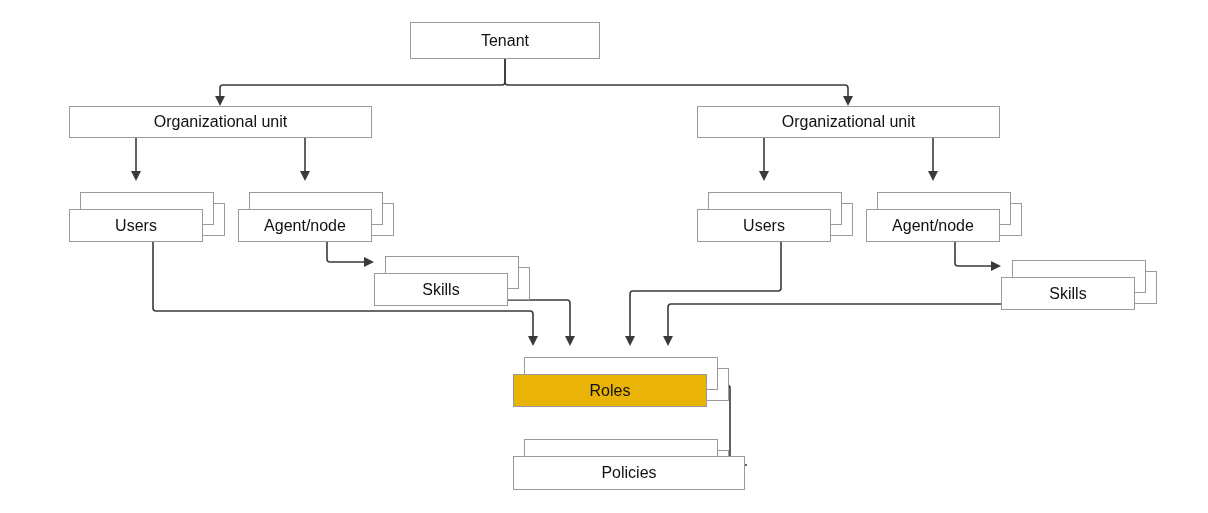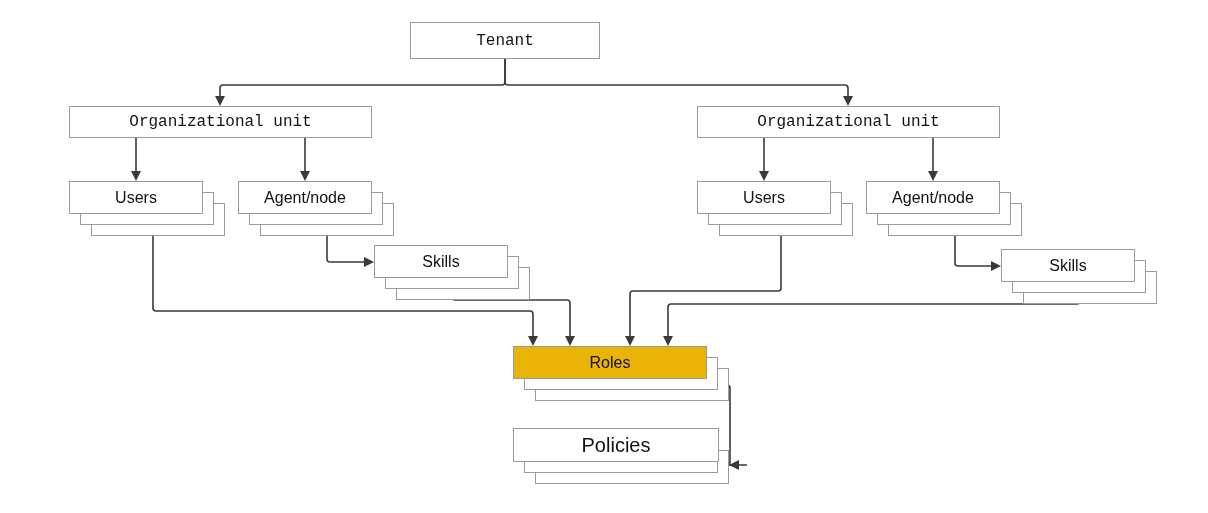--- a/index.html
+++ b/index.html
@@ -9,26 +9,26 @@
   }
   #canvas{position:absolute;inset:0;width:1208px;height:513px;}
   .edges{position:absolute;left:0;top:0;width:1208px;height:513px;pointer-events:none;}
   .node{position:absolute;}
   .card{
     position:absolute;background:#ffffff;border:1px solid #9a9a9a;
     box-sizing:border-box;
   }
   .card.front{
     display:flex;align-items:center;justify-content:center;
-    color:#111111;font-size:16px;line-height:1;white-space:nowrap;
+    color:#111111;font-size:16px;line-height:1;white-space:nowrap;margin-top:28px;
   }
   .plain{
     position:absolute;background:#ffffff;border:1px solid #9a9a9a;box-sizing:border-box;
     display:flex;align-items:center;justify-content:center;
-    color:#111111;font-size:16px;line-height:1;white-space:nowrap;font-family:Liberation Mono, monospace;
+    color:#111111;font-size:16px;line-height:1;white-space:nowrap;
   }
 </style>
 </head>
 <body>
 
 <div id="canvas">
 
   <svg class="edges" viewBox="0 0 1208 513" xmlns="http://www.w3.org/2000/svg">
       <g>
         <path d="M505,59 L505,82 Q505,85 502,85 L223,85 Q220,85 220,88 L220,98" fill="none" stroke="#3a3a3a" stroke-width="1.6" stroke-linecap="butt" stroke-linejoin="round"></path>
@@ -125,17 +125,17 @@
         <div class="card front" style="left: 1001px; top: 249px; width: 134px; height: 33px; background: rgb(255, 255, 255); border-color: rgb(154, 154, 154); color: rgb(17, 17, 17); font-size: 16px;">Skills</div>
       </div>
       <div class="node">
         <div class="card" style="left: 535px; top: 368px; width: 194px; height: 33px; background: rgb(255, 255, 255); border-color: rgb(154, 154, 154);"></div>
         <div class="card" style="left: 524px; top: 357px; width: 194px; height: 33px; background: rgb(255, 255, 255); border-color: rgb(154, 154, 154);"></div>
         <div class="card front" style="left: 513px; top: 346px; width: 194px; height: 33px; background: #eab308; border-color: rgb(154, 154, 154); color: rgb(17, 17, 17); font-size: 16px;">Roles</div>
       </div>
       <div class="node">
         <div class="card" style="left: 535px; top: 450px; width: 194px; height: 34px; background: rgb(255, 255, 255); border-color: rgb(154, 154, 154);"></div>
         <div class="card" style="left: 524px; top: 439px; width: 194px; height: 34px; background: rgb(255, 255, 255); border-color: rgb(154, 154, 154);"></div>
-        <div class="card front" style="left: 513px; top: 428px; width: 206px; height: 34px; background: rgb(255, 255, 255); border-color: rgb(154, 154, 154); color: rgb(17, 17, 17); font-size: 20px;">Policies</div>
+        <div class="card front" style="left: 513px; top: 428px; width: 232px; height: 34px; background: rgb(255, 255, 255); border-color: rgb(154, 154, 154); color: rgb(17, 17, 17); font-size: 16px;">Policies</div>
       </div>
     </div>
 
 </div>
 
 </body></html>

